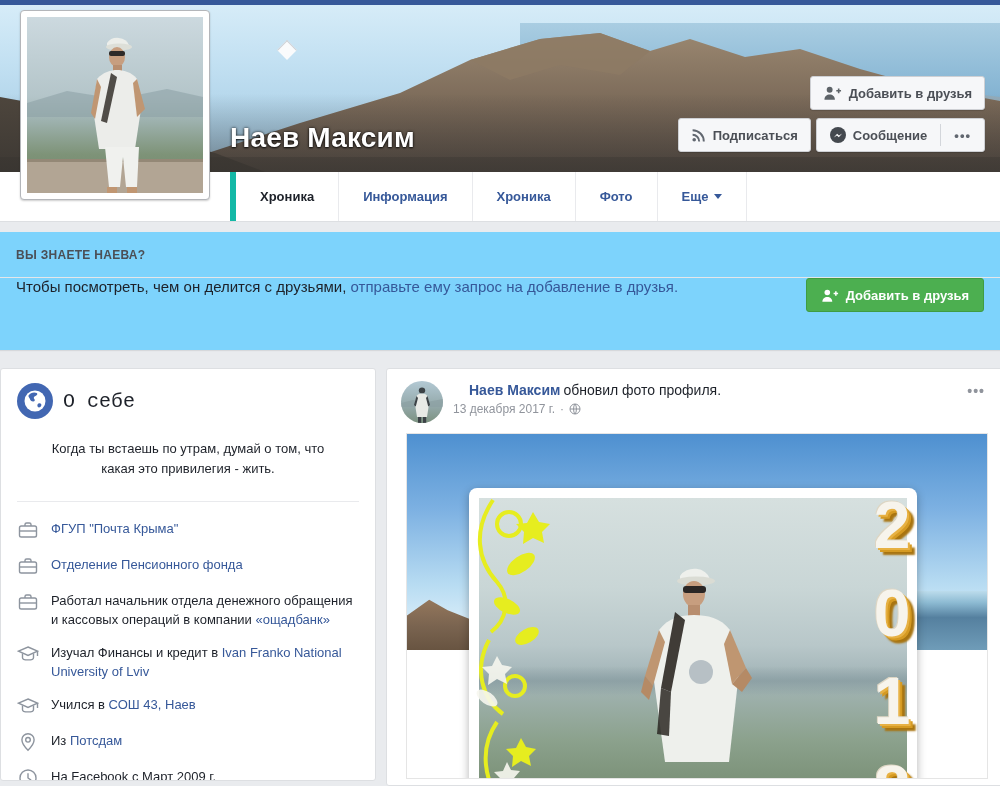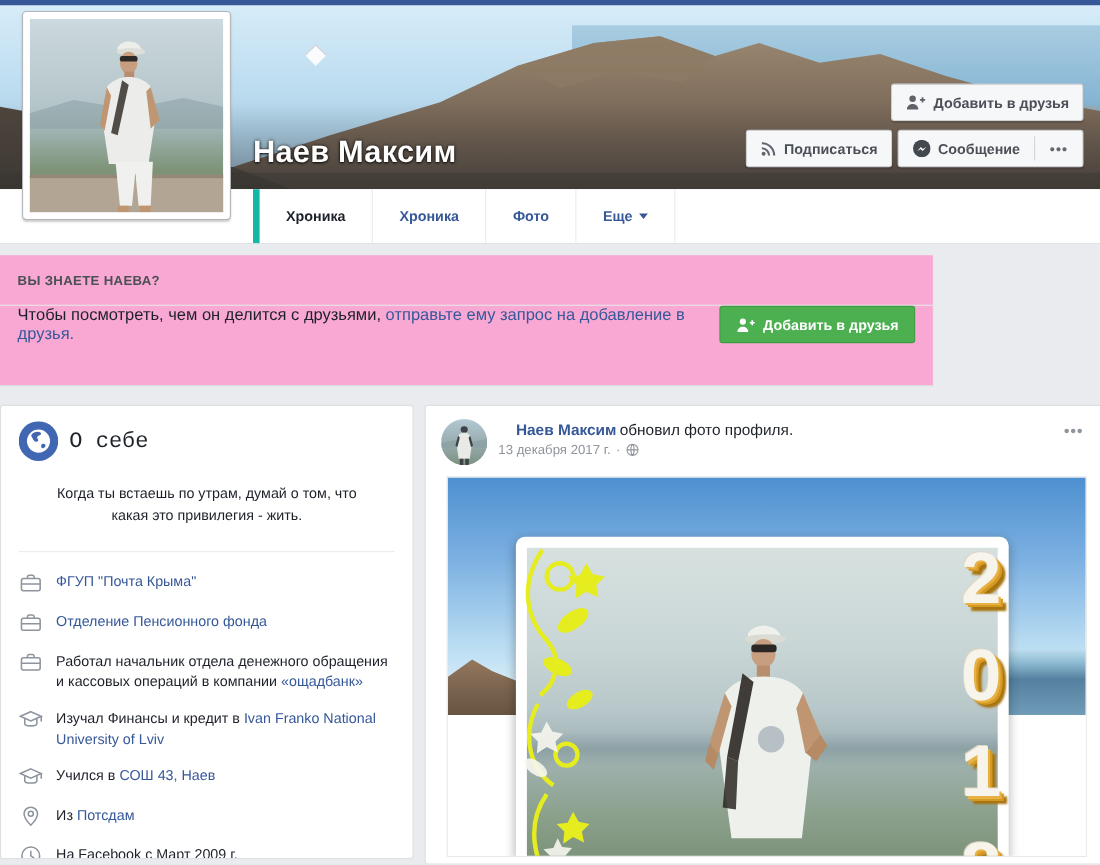--- a/index.html
+++ b/index.html
@@ -44,21 +44,21 @@
   .tab { display:flex; align-items:center; padding:0 24px; font-size:13px; font-weight:bold; color:#365899;
          border-right:1px solid #e9eaed; cursor:pointer; position:relative; }
   .tab.first { border-left:6px solid #14b8a6;justify-content:center; }
   .tab.active { color:#1d2129; }
   .tab .chev { width:0; height:0; border-left:4px solid transparent; border-right:4px solid transparent;
                border-top:5px solid #365899; margin-left:6px; }
   .caret { position:absolute; left:280px; top:43px; width:14px; height:14px; background:#fafbfc;
            border-left:1px solid #ccd0d5; border-top:1px solid #ccd0d5; transform:rotate(45deg); z-index:5; }
 
   
-  .banner { position:absolute; left:0; top:232px; width:848px; background:#f9a8d4; box-shadow:0 1px 1px rgba(0,0,0,.08); }
+  .banner { position:absolute; left:0; top:232px; width:1000px; background:#7dd3fc; box-shadow:0 1px 1px rgba(0,0,0,.08); }
   .banner-head { height:46px; display:flex; align-items:center; padding:0 16px; font-size:12px; font-weight:bold;
                  color:#4b4f56; letter-spacing:.3px; border-bottom:1px solid #e5e6e9; }
   .banner-body { height:72px; display:flex; padding:0 16px; }
   .banner-text { font-size:15px; color:#1d2129; flex:1; }
   .banner-text a { color:#365899; text-decoration:none; cursor:pointer; }
   .btn-green { display:inline-flex; align-items:center; gap:7px; background:#4caf50; border:1px solid #3f9c43;
                color:#fff; font-size:13px; font-weight:bold; border-radius:3px; height:34px; padding:0 14px;
                cursor:pointer; white-space:nowrap; }
 
   
@@ -203,20 +203,23 @@
         <path d="M78 130 h34 l-2 40 h-11 l-3-30 -3 30 h-11z" fill="#f0f1ee"></path>
         <path d="M80 170 h10 v6 h-10z M100 170 h10 v6 h-10z" fill="#c09672"></path>
         <path d="M84 56 l-10 48 6 2 10-46z" fill="#35302b" opacity=".85"></path>
       </g>
     </svg>
   </div>
 
   <div class="tabbar">
     <div class="tab first active">
       <span>Хроника</span>
+    </div>
+    <div class="tab">
+      <span>Информация</span>
     </div>
     <div class="tab">
       <span>Хроника</span>
     </div>
     <div class="tab">
       <span>Фото</span>
     </div>
     <div class="tab">
       <span>Еще</span>
       <span class="chev"></span>

